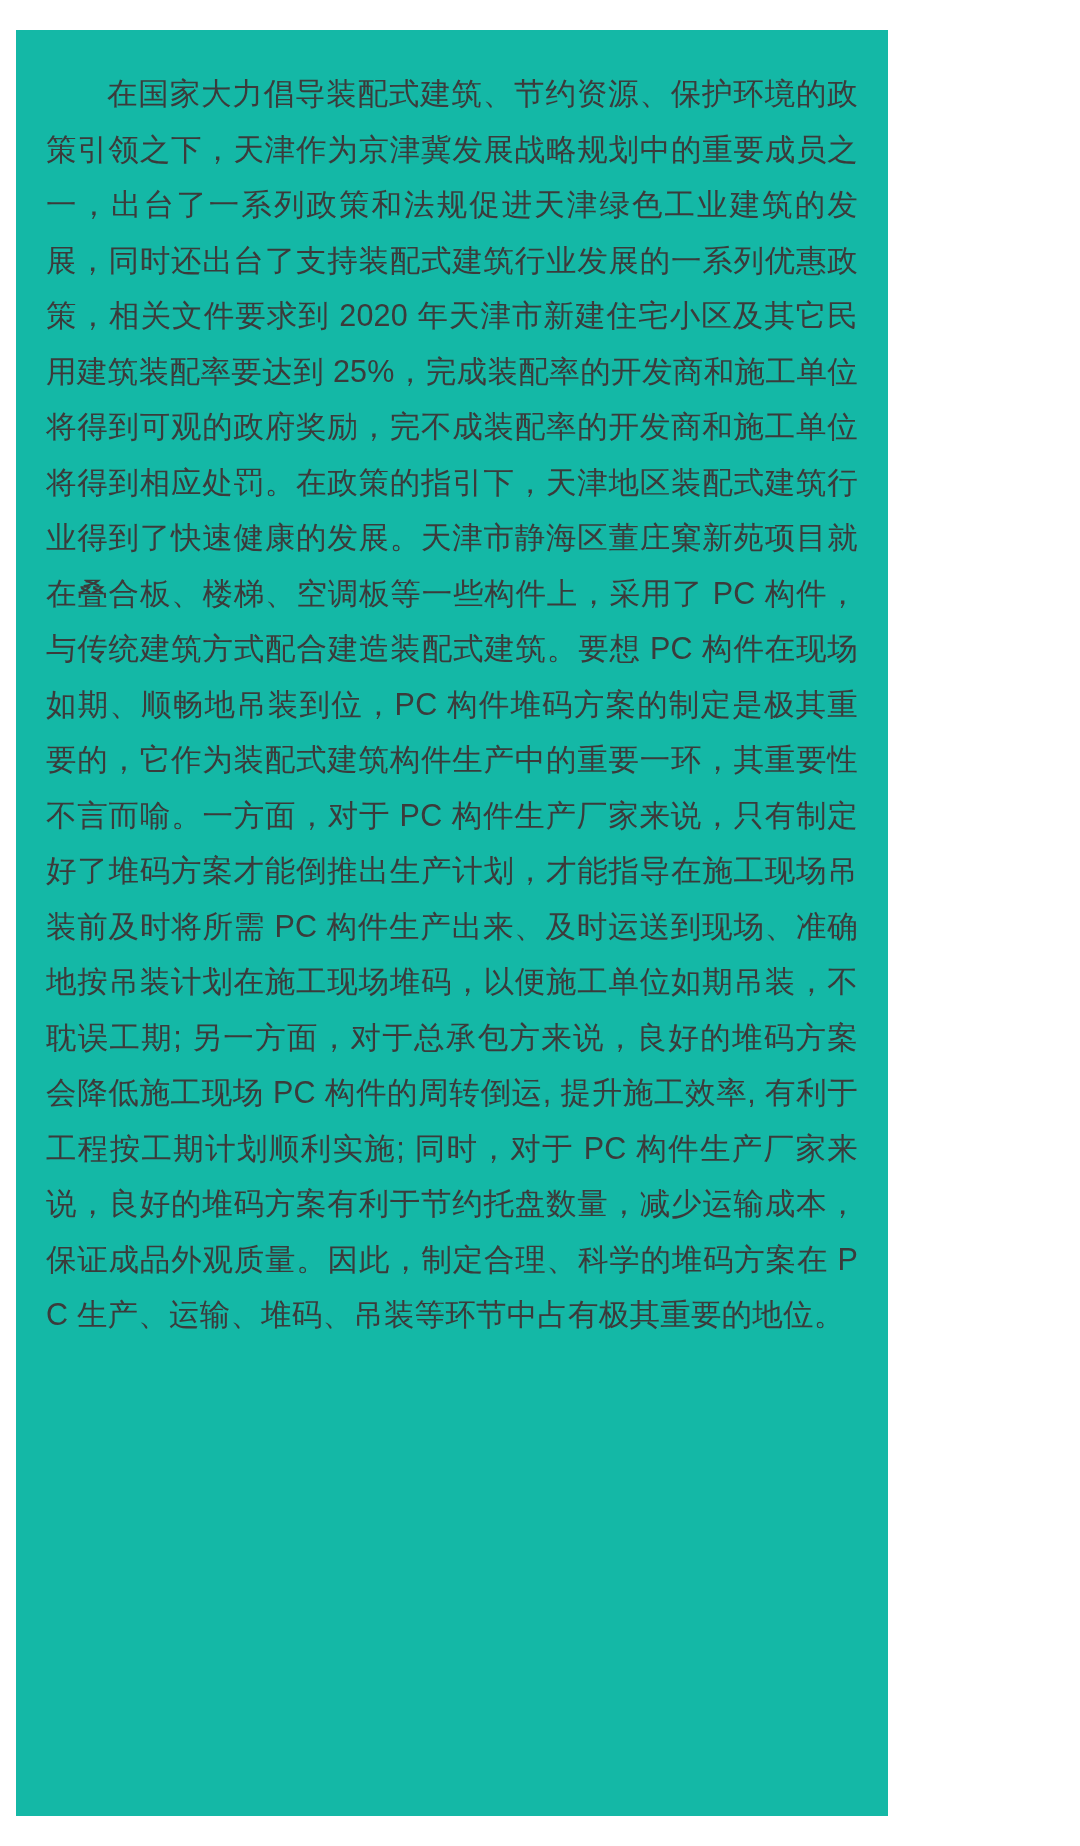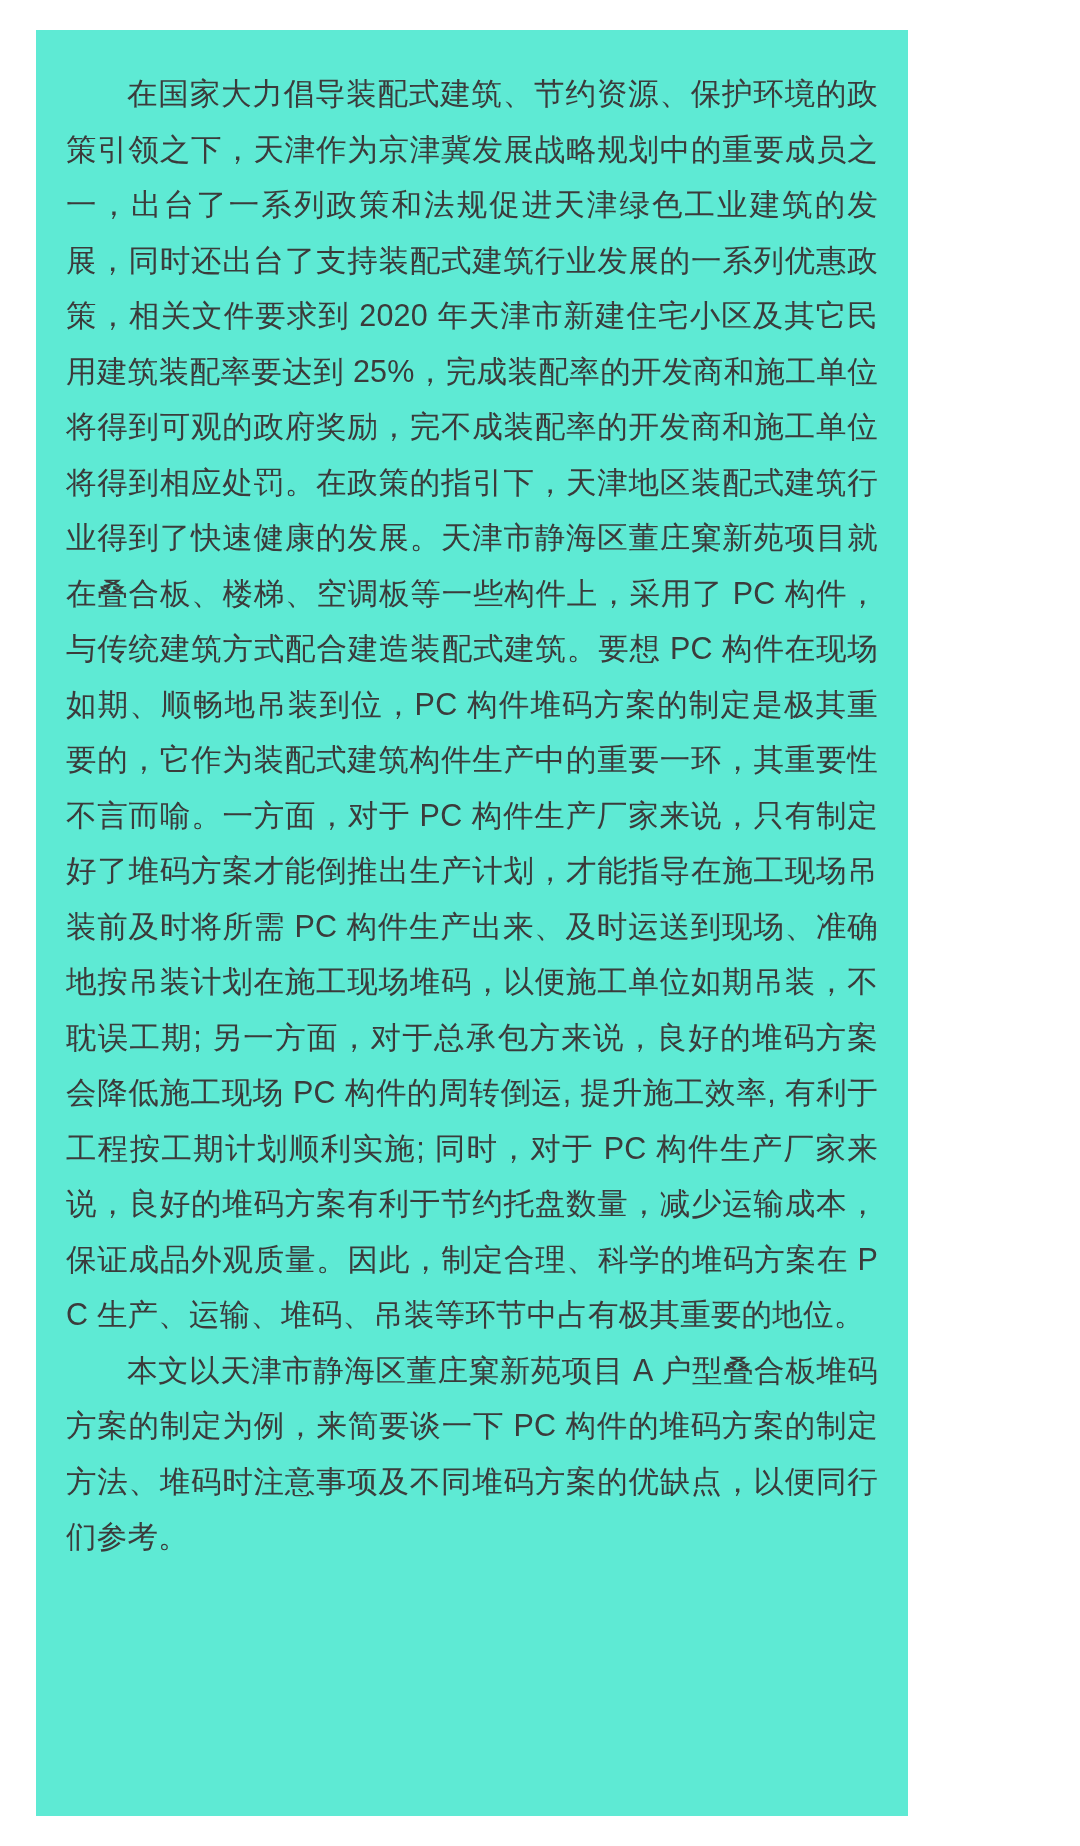--- a/index.html
+++ b/index.html
@@ -7,25 +7,25 @@
     padding: 0;
     background: #ffffff;
   }
   body {
     width: 1080px;
     height: 1846px;
     font-family: "Liberation Sans", "DejaVu Sans", sans-serif;
   }
   .page {
     position: absolute;
-    left: 36px;
+    left: 16px;
     top: 30px;
     width: 872px;
     height: 1786px;
-    background: #5eead4;
+    background: #14b8a6;
     box-sizing: border-box;
     padding: 36px 30px 30px 30px;
     overflow: hidden;
   }
   .body-text {
     color: #3b3b3b;
     font-size: 30.5px;
     line-height: 55.5px;
     text-align: justify;
     text-justify: inter-ideograph;
@@ -39,15 +39,14 @@
   .para + .para {
     margin-top: 0;
   }
 </style>
 </head>
 <body>
 
 <div class="page">
   <div class="body-text">
     <p class="para">在国家大力倡导装配式建筑、节约资源、保护环境的政策引领之下，天津作为京津冀发展战略规划中的重要成员之一，出台了一系列政策和法规促进天津绿色工业建筑的发展，同时还出台了支持装配式建筑行业发展的一系列优惠政策，相关文件要求到 2020 年天津市新建住宅小区及其它民用建筑装配率要达到 25%，完成装配率的开发商和施工单位将得到可观的政府奖励，完不成装配率的开发商和施工单位将得到相应处罚。在政策的指引下，天津地区装配式建筑行业得到了快速健康的发展。天津市静海区董庄窠新苑项目就在叠合板、楼梯、空调板等一些构件上，采用了 PC 构件，与传统建筑方式配合建造装配式建筑。要想 PC 构件在现场如期、顺畅地吊装到位，PC 构件堆码方案的制定是极其重要的，它作为装配式建筑构件生产中的重要一环，其重要性不言而喻。一方面，对于 PC 构件生产厂家来说，只有制定好了堆码方案才能倒推出生产计划，才能指导在施工现场吊装前及时将所需 PC 构件生产出来、及时运送到现场、准确地按吊装计划在施工现场堆码，以便施工单位如期吊装，不耽误工期; 另一方面，对于总承包方来说，良好的堆码方案会降低施工现场 PC 构件的周转倒运, 提升施工效率, 有利于工程按工期计划顺利实施; 同时，对于 PC 构件生产厂家来说，良好的堆码方案有利于节约托盘数量，减少运输成本，保证成品外观质量。因此，制定合理、科学的堆码方案在 PC 生产、运输、堆码、吊装等环节中占有极其重要的地位。</p>
-    <p class="para">本文以天津市静海区董庄窠新苑项目 A 户型叠合板堆码方案的制定为例，来简要谈一下 PC 构件的堆码方案的制定方法、堆码时注意事项及不同堆码方案的优缺点，以便同行们参考。</p>
   </div>
 </div>
 
 </body></html>

